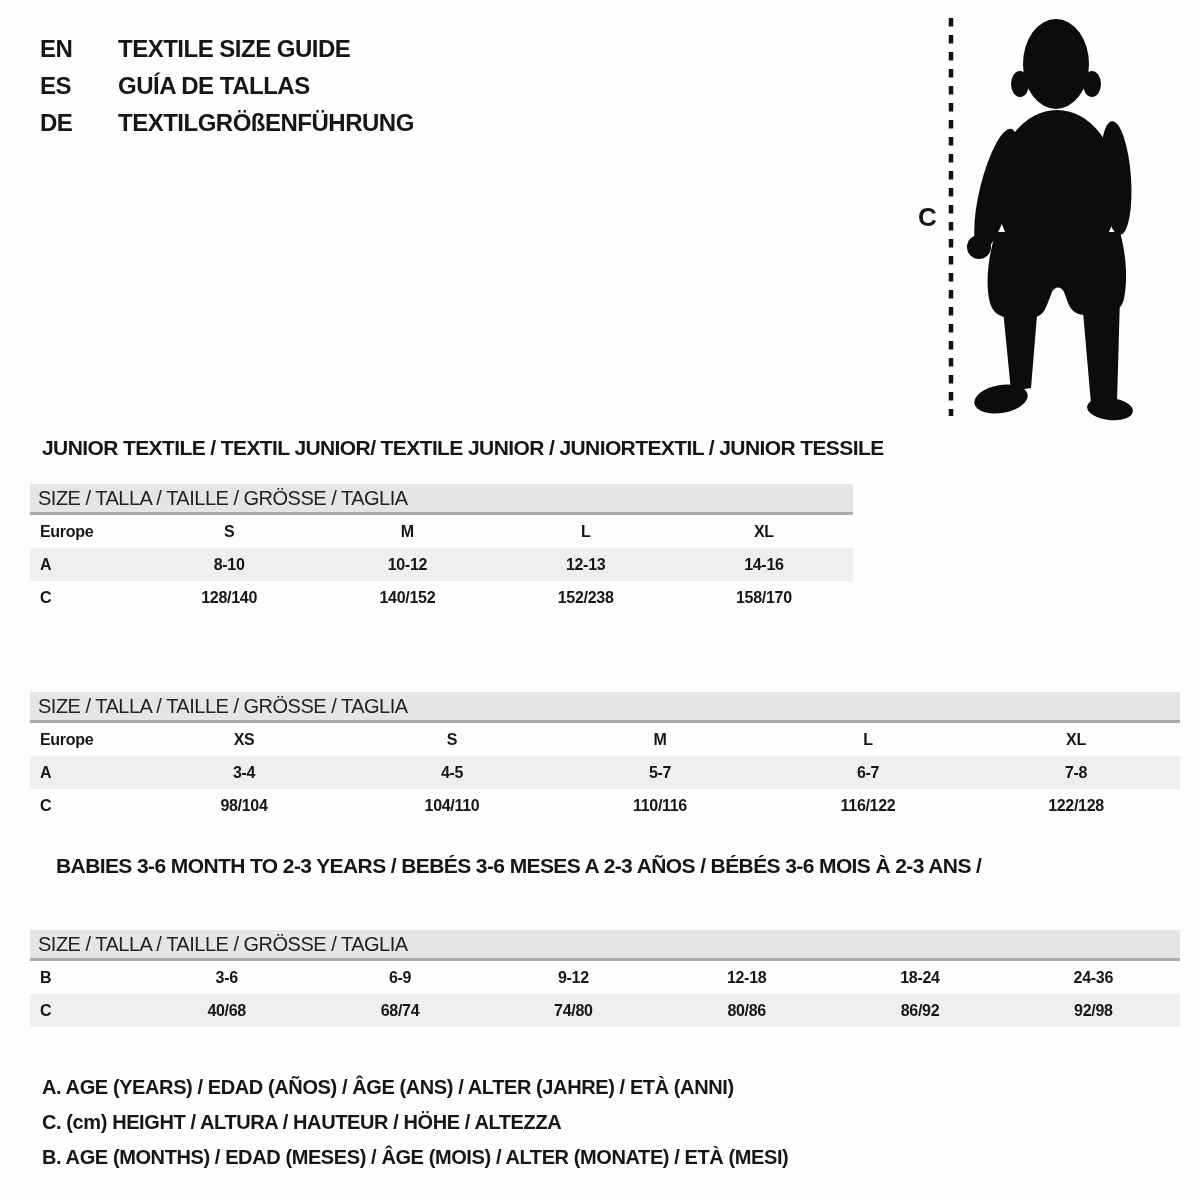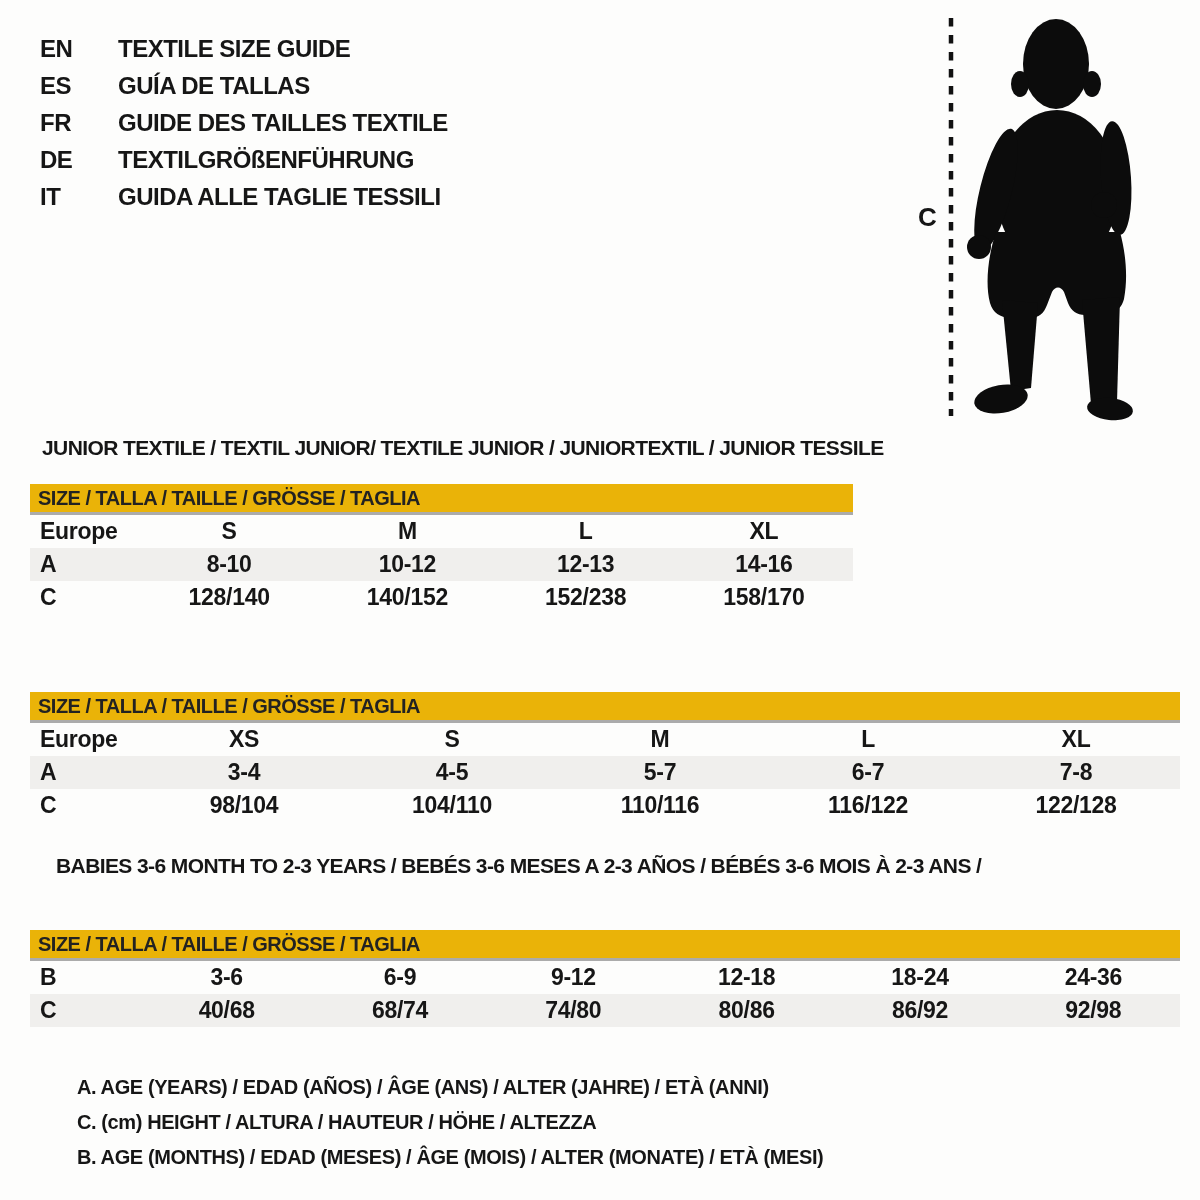--- a/index.html
+++ b/index.html
@@ -17,54 +17,48 @@
   .figure{position:absolute;left:880px;top:0;width:320px;height:430px;}
   .figure svg{position:absolute;left:0;top:0;}
   .figure-c{position:absolute;left:38px;top:202px;font-size:26px;letter-spacing:-0.5px;}
   
   .sec-title{position:absolute;margin:0;font-size:21px;font-weight:700;letter-spacing:-0.6px;white-space:nowrap;}
   .sec-title .subsz{font-size:14px;vertical-align:-4px;}
   .sec-title-2line{line-height:33px;}
   
   .size-table{position:absolute;border-collapse:collapse;table-layout:fixed;}
   .size-table th.bar{
-    background:#eab308;border-bottom:3px solid #ababab;
-    text-align:left;font-size:20px;font-weight:700;letter-spacing:-0.5px;
+    background:#e5e5e5;border-bottom:3px solid #ababab;
+    text-align:left;font-size:20px;font-weight:400;letter-spacing:-0.5px;
     height:25px;padding:2px 8px 1px 8px;color:#222;
   }
   .size-table td{
-    height:33px;text-align:center;font-size:23px;font-weight:700;
+    height:33px;text-align:center;font-size:16px;font-weight:700;
     letter-spacing:-0.3px;padding:0;overflow:hidden;white-space:nowrap;
   }
   .size-table td.lbl{text-align:left;padding-left:10px;}
   .size-table tbody tr:nth-child(even){background:#f0efed;}
   
-  .legend{position:absolute;left:42px;top:1070px;margin-left:35px;}
+  .legend{position:absolute;left:42px;top:1070px;}
   .legend-line{font-size:20px;line-height:35px;letter-spacing:-0.4px;white-space:nowrap;}
 </style>
 </head>
 <body>
 
 <div class="page">
 
   <div class="lang-list">
     <div class="lang-row">
       <span class="lang-code">EN</span><span>TEXTILE SIZE GUIDE</span>
     </div>
     <div class="lang-row">
       <span class="lang-code">ES</span><span>GUÍA DE TALLAS</span>
     </div>
     <div class="lang-row">
-      <span class="lang-code">FR</span><span>GUIDE DES TAILLES TEXTILE</span>
-    </div>
-    <div class="lang-row">
       <span class="lang-code">DE</span><span>TEXTILGRÖßENFÜHRUNG</span>
-    </div>
-    <div class="lang-row">
-      <span class="lang-code">IT</span><span>GUIDA ALLE TAGLIE TESSILI</span>
     </div>
   </div>
 
   <div class="figure">
     <svg width="320" height="430" viewBox="0 0 320 430">
       <line x1="71" y1="18" x2="71" y2="416" stroke="#111111" stroke-width="4.5" stroke-dasharray="8.5 8.5"></line>
       <g fill="#0c0c0c">
         <ellipse cx="176" cy="64" rx="33" ry="45"></ellipse>
         <ellipse cx="140" cy="84" rx="9" ry="13"></ellipse>
         <ellipse cx="212" cy="84" rx="9" ry="13"></ellipse>

